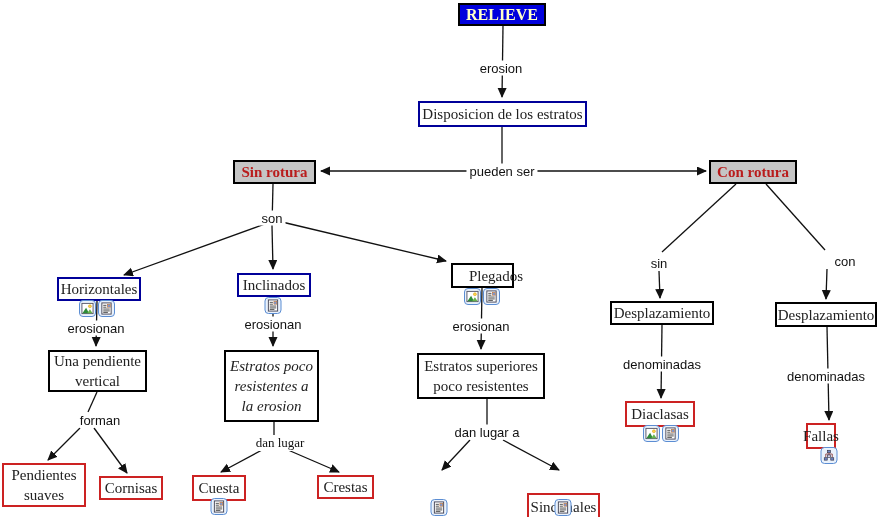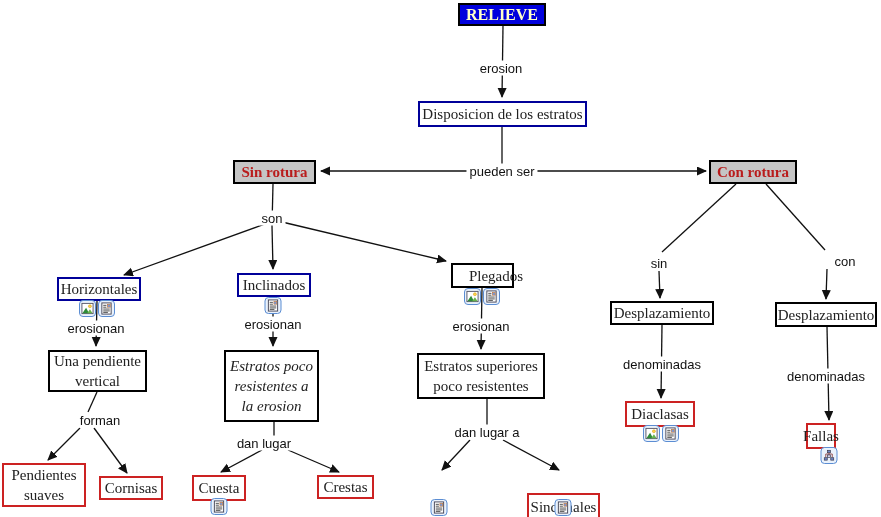--- a/index.html
+++ b/index.html
@@ -44,21 +44,21 @@
   #n-fallas{left:806px;top:423px;width:30px;height:26px;}
 
   
   #l-refleja{left:501px;top:68px;}
   #l-pueden-ser{left:502px;top:171px;}
   #l-son{left:272px;top:218px;}
   #l-erosionan-1{left:96px;top:328px;}
   #l-erosionan-2{left:273px;top:324px;}
   #l-erosionan-3{left:481px;top:326px;}
   #l-forman{left:100px;top:420px;}
-  #l-dan-lugar{left:264px;top:443px;}
+  #l-dan-lugar{left:280px;top:443px;font-family:Liberation Serif, serif;}
   #l-dan-lugar-a{left:487px;top:432px;}
   #l-sin{left:659px;top:263px;}
   #l-con{left:827px;top:261px;margin-left:18px;}
   #l-denominadas-1{left:662px;top:364px;}
   #l-denominadas-2{left:826px;top:376px;}
 
   
   #ig-horizontales{left:97px;top:300px;}
   #ig-inclinados{left:273px;top:297px;}
   #ig-plegados{left:482px;top:288px;}

